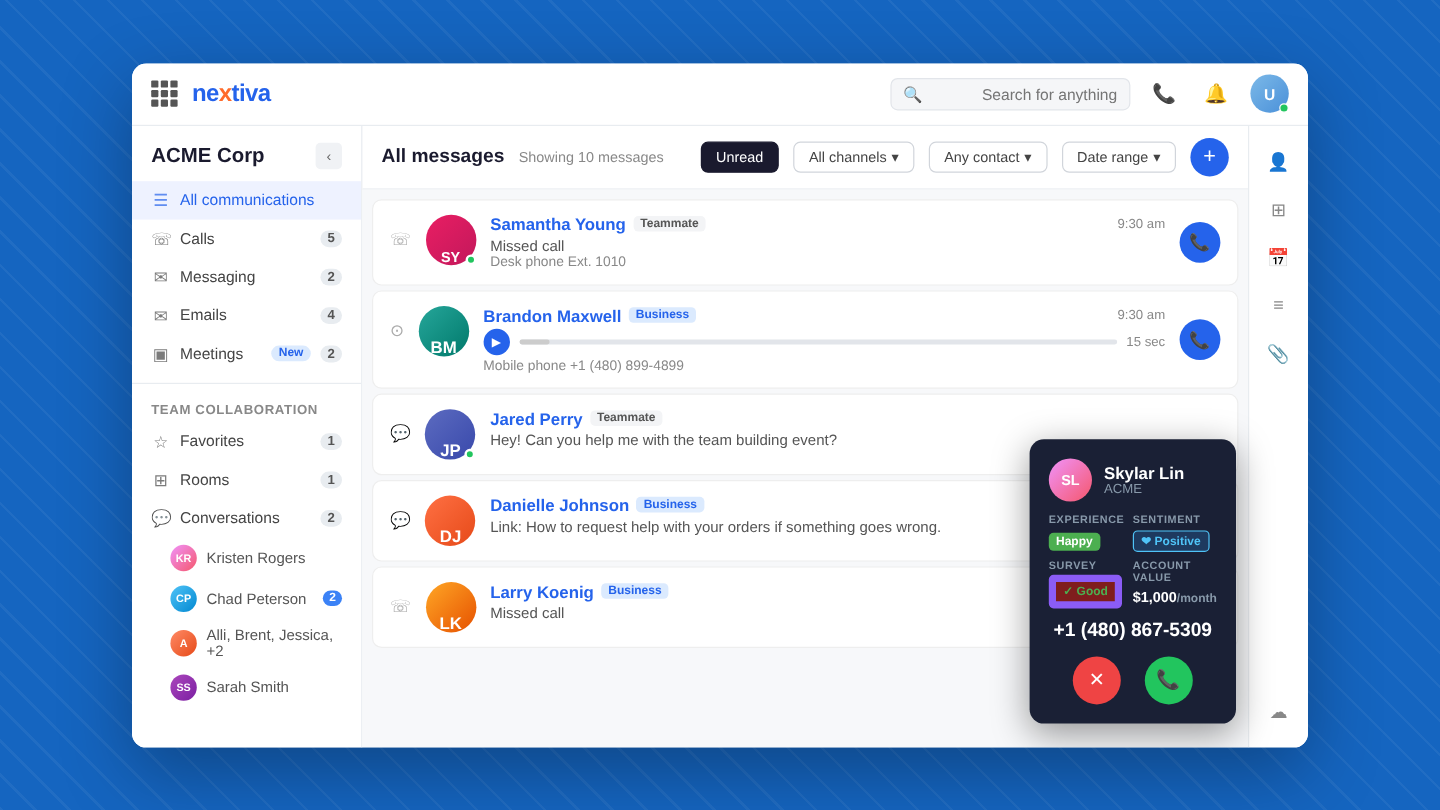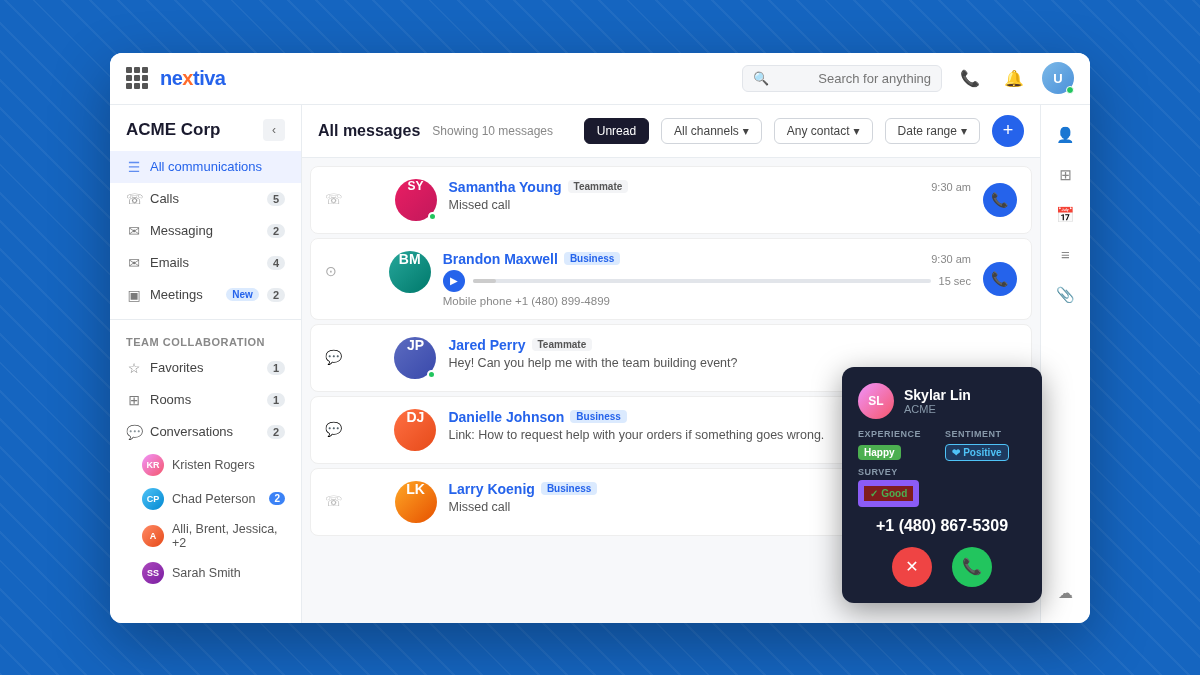--- a/index.html
+++ b/index.html
@@ -324,27 +324,26 @@
       cursor: pointer;
       position: relative;
     }
 
     .msg-avatar {
       width: 42px;
       height: 42px;
       border-radius: 50%;
       flex-shrink: 0;
       display: flex;
-      align-items: flex-start;
+      align-items: flex-end;
       justify-content: center;
       font-size: 14px;
       font-weight: 700;
       color: #fff;
       position: relative;
-      margin-left: 40px;
     }
     .msg-avatar .online-dot {
       width: 9px;
       height: 9px;
       background: #22c55e;
       border-radius: 50%;
       position: absolute;
       bottom: 0;
       right: 0;
       border: 2px solid #fff;
@@ -464,23 +463,23 @@
       justify-content: center;
       cursor: pointer;
       color: #888;
       font-size: 15px;
     }
     .rs-spacer { flex: 1; }
 
     
     .call-popup {
       position: absolute;
-      right: 48px;
+      right: 60px;
       bottom: 20px;
-      width: 200px;
+      width: 172px;
       background: #1a2035;
       border-radius: 12px;
       padding: 16px;
       color: #fff;
       box-shadow: 0 8px 30px rgba(0,0,0,0.4);
       z-index: 100;
       margin-top: 18px;
     }
     .popup-contact-row {
       display: flex;
@@ -703,20 +702,21 @@
               <span>SY</span>
               <div class="online-dot"></div>
             </div>
             <div class="msg-content">
               <div class="msg-top">
                 <span class="msg-name">Samantha Young</span>
                 <span class="msg-tag tag-teammate">Teammate</span>
                 <span class="msg-time">9:30 am</span>
               </div>
               <div class="msg-text">Missed call</div>
+              <div class="msg-sub">Desk phone Ext. 1010</div>
             </div>
             <div class="call-btn-sm">📞</div>
           </div>
 
           <div class="message-card">
             <div class="msg-icon" style="margin-top:12px; font-size:14px; color:#aaa;">⊙</div>
             <div class="msg-avatar" style="background: linear-gradient(135deg,#26A69A,#00796B);">
               <span>BM</span>
             </div>
             <div class="msg-content">
@@ -812,20 +812,24 @@
         <span class="popup-tag tag-happy">Happy</span>
       </div>
       <div>
         <div class="popup-stat-label">SENTIMENT</div>
         <span class="popup-tag tag-positive">❤ <span>Positive</span></span>
       </div>
       <div>
         <div class="popup-stat-label">SURVEY</div>
         <span class="popup-tag tag-good">✓ <span>Good</span></span>
       </div>
+      <div>
+        <div class="popup-stat-label">ACCOUNT VALUE</div>
+        <span class="popup-value"><span>$1,000</span><span style="color:#8899aa; font-size:10px;">/month</span></span>
+      </div>
     </div>
 
     <div class="popup-phone">+1 (480) 867-5309</div>
 
     <div class="popup-actions">
       <div class="popup-action-btn btn-decline">
         <span>✕</span>
       </div>
       <div class="popup-action-btn btn-accept">
         <span>📞</span>

